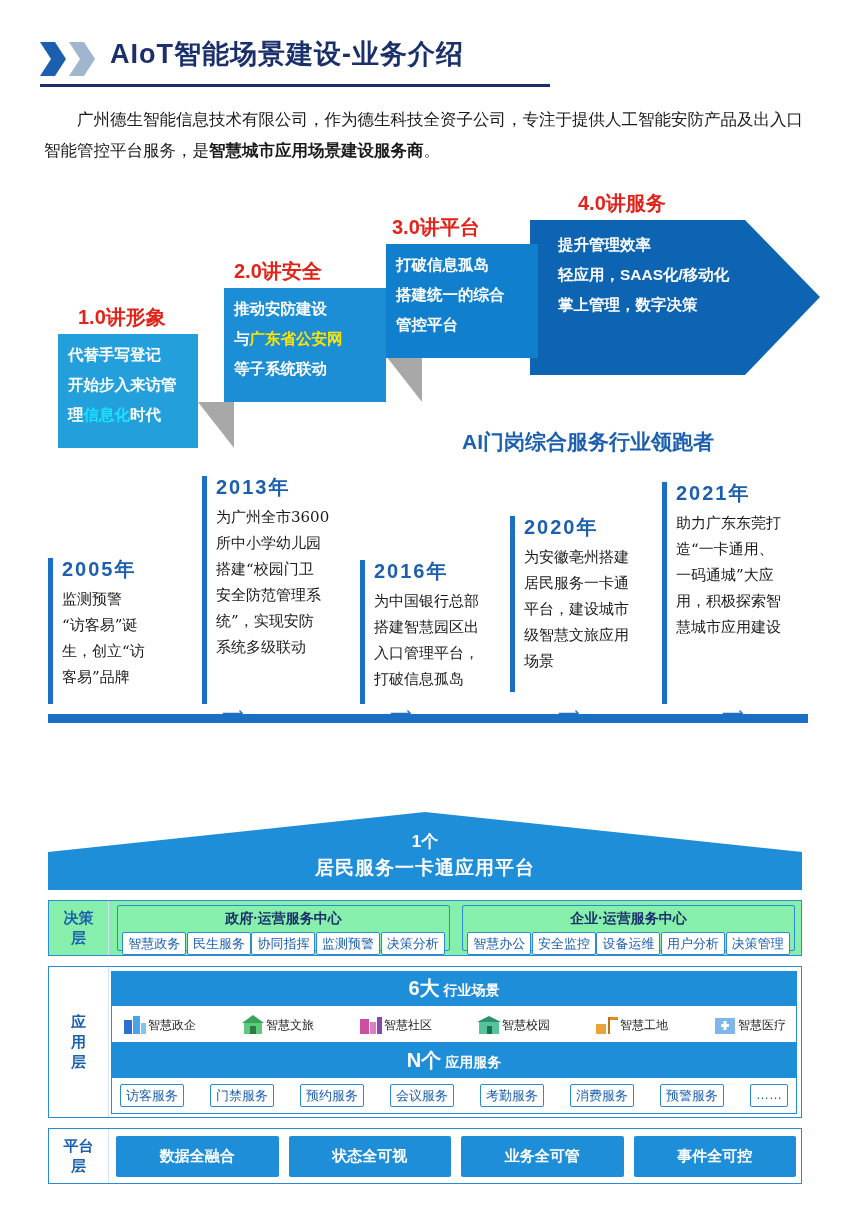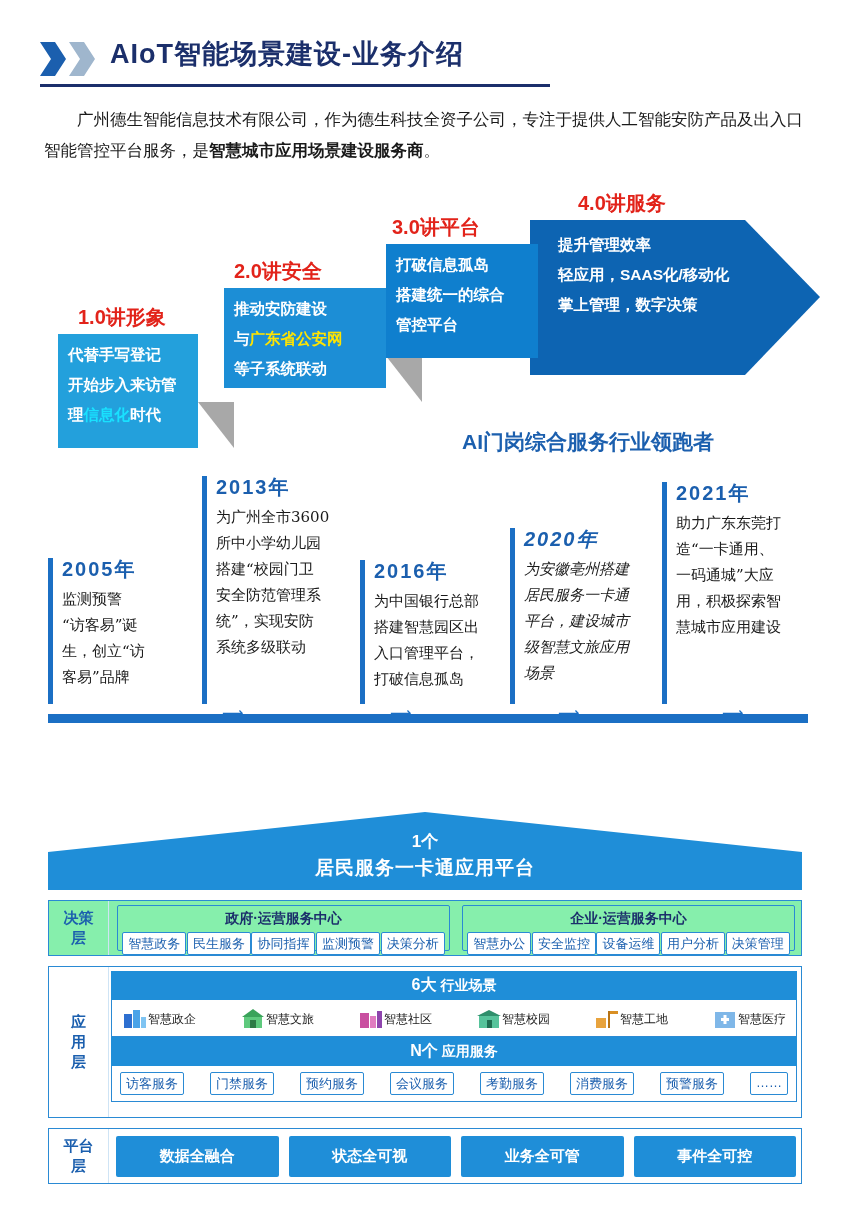--- a/index.html
+++ b/index.html
@@ -130,21 +130,21 @@
     padding:1.5px 5px; border-radius:2px; white-space:nowrap; background:#fff;
   }
 
   
   .lyr-app { top: 166px; height: 152px; background:#fff; }
   .app-inner { position:absolute; left:62px; top:4px; right:4px; bottom:4px; }
   .band {
     background:#1f8ed8; color:#fff; text-align:center; font-size:14px; font-weight:bold;
     padding: 4px 0;
   }
-  .band .big { font-size:16px; }
+  .band .big { font-size:20px; }
   .scenes {
     display:flex; justify-content:space-between; align-items:center;
     padding: 8px 10px 6px 10px; border:1px solid #2a8ad4; border-top:none;
   }
   .scene { display:flex; align-items:center; font-size:12px; color:#1a1a1a; }
   .scene .ico { width:26px; height:22px; display:block; }
   .svc-chips {
     display:flex; justify-content:space-between; padding: 6px 8px;
     border:1px solid #2a8ad4; border-top:none;
   }
@@ -187,21 +187,21 @@
   <div class="stage-box s1" style="left:58px; top:148px; width:140px; height:114px;">
     <div>代替手写登记</div>
     <div>开始步入来访管</div>
     <div>理<span class="hl-cyan">信息化</span>时代</div>
   </div>
   <svg style="position:absolute;left:198px;top:216px;" width="36" height="46" viewBox="0 0 36 46">
     <polygon points="0,0 36,0 36,46" fill="#a8a8a8"></polygon>
   </svg>
 
   <div class="stage-title" style="left:234px; top:72px;">2.0讲安全</div>
-  <div class="stage-box s2" style="left:224px; top:102px; width:162px; height:100px;">
+  <div class="stage-box s2" style="left:224px; top:102px; width:162px; height:114px;">
     <div>推动安防建设</div>
     <div>与<span class="hl-yellow">广东省公安网</span></div>
     <div>等子系统联动</div>
   </div>
   <svg style="position:absolute;left:386px;top:170px;" width="36" height="46" viewBox="0 0 36 46">
     <polygon points="0,0 36,0 36,46" fill="#a8a8a8"></polygon>
   </svg>
 
   <div class="stage-title" style="left:392px; top:28px;">3.0讲平台</div>
   <div class="stage-box s3" style="left:386px; top:58px; width:152px; height:114px;">
@@ -244,21 +244,21 @@
 
   <div class="tl-item" style="left:360px; top:84px; width:150px; height:144px;">
     <div class="tl-bar"></div>
     <div class="tl-year">2016年</div>
     <div class="tl-text" style="white-space:pre-line;">为中国银行总部
 搭建智慧园区出
 入口管理平台，
 打破信息孤岛</div>
   </div>
 
-  <div class="tl-item" style="left:510px; top:52px; width:150px; height:176px;font-style:italic;">
+  <div class="tl-item" style="left:510px; top:40px; width:150px; height:176px;">
     <div class="tl-bar"></div>
     <div class="tl-year">2020年</div>
     <div class="tl-text" style="white-space:pre-line;">为安徽亳州搭建
 居民服务一卡通
 平台，建设城市
 级智慧文旅应用
 场景</div>
   </div>
 
   <div class="tl-item" style="left:662px; top:6px; width:150px; height:222px;">

